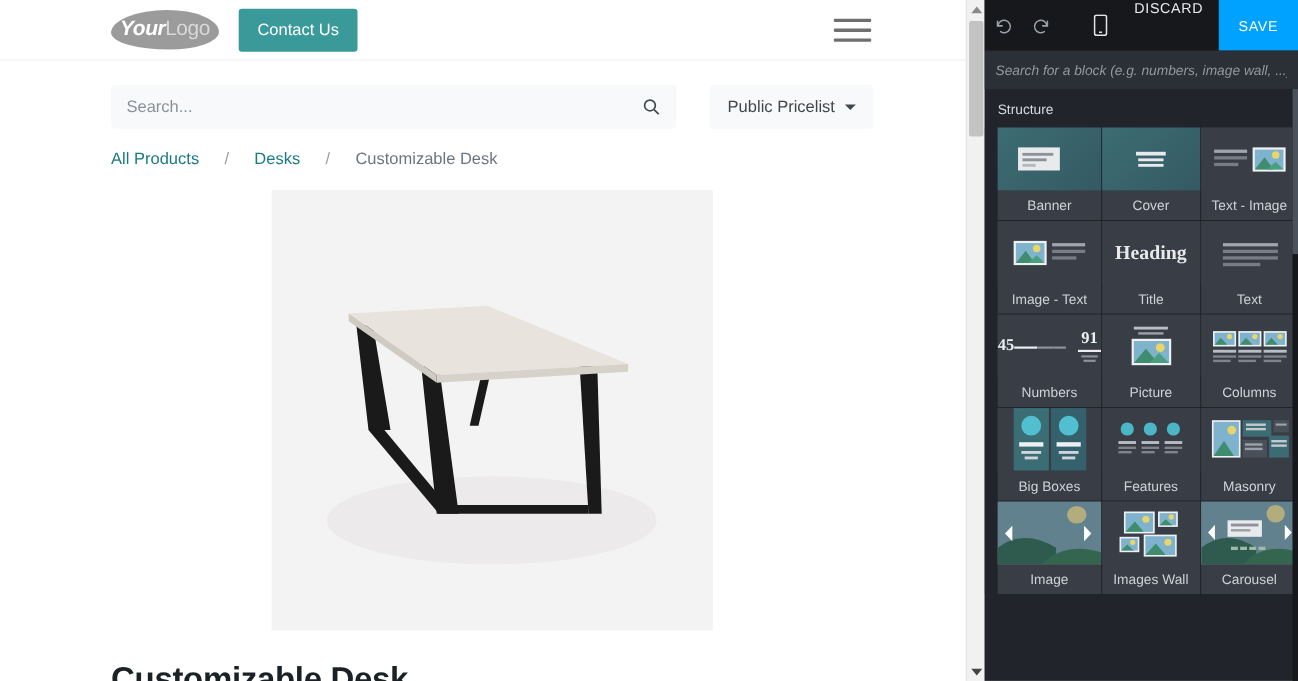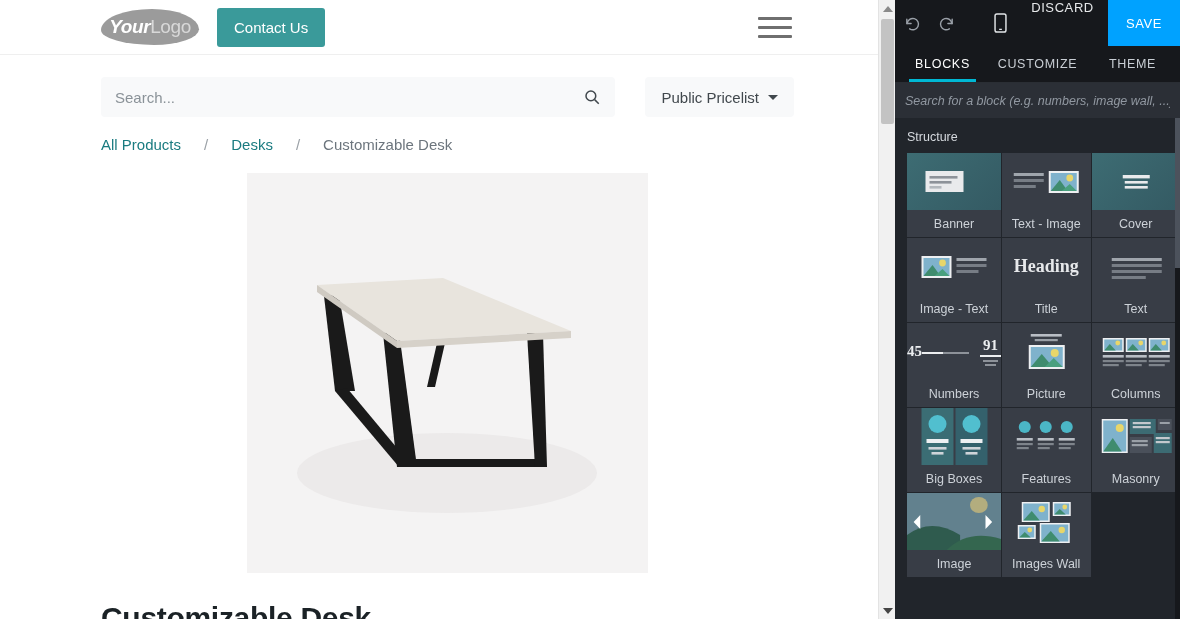--- a/index.html
+++ b/index.html
@@ -228,72 +228,67 @@
       <div class="ed-ico">
         <svg width="13" height="20" viewBox="0 0 14 22" fill="none" stroke="#e2e5e8" stroke-width="1.6">
           <rect x="1" y="1" width="12" height="20" rx="2"></rect>
             <line x1="5.5" y1="18" x2="8.5" y2="18" stroke-width="1.4"></line>
         </svg>
       </div>
       <div class="discard">DISCARD</div>
       <div class="save">SAVE</div>
     </div>
 
-    <div class="ed-tabs">
-      <div class="ed-tab active">BLOCKS</div>
-      <div class="ed-tab">CUSTOMIZE</div>
-      <div class="ed-tab">THEME</div>
-    </div>
 
     <div class="ed-search">
       <input type="text" placeholder="Search for a block (e.g. numbers, image wall, ...)" style="">
     </div>
 
     <div class="ed-scroll">
       <div class="ed-section-title">Structure</div>
 
       <div class="grid">
 
         <div class="tile">
           <div class="tile-thumb thumb-teal">
             <svg width="100%" height="100%" viewBox="0 0 85 57">
               <rect x="14" y="18" width="38" height="21" fill="#e9eaec"></rect>
               <rect x="18" y="23" width="28" height="2.6" fill="#8d9299"></rect>
               <rect x="18" y="28" width="22" height="2.6" fill="#8d9299"></rect>
               <rect x="18" y="33" width="12" height="2.6" fill="#b3b8bd"></rect>
             </svg>
           </div>
           <div class="tile-label">Banner</div>
+        </div>
+
+        <div class="tile">
+          <div class="tile-thumb thumb-teal">
+            <svg width="100%" height="100%" viewBox="0 0 85 57">
+              <rect x="29" y="22" width="27" height="3.4" fill="#e9eaec"></rect>
+              <rect x="31" y="28" width="23" height="2.6" fill="#e9eaec"></rect>
+              <rect x="31" y="33" width="23" height="2.6" fill="#e9eaec"></rect>
+            </svg>
+          </div>
+          <div class="tile-label">Cover</div>
         </div>
 
         <div class="tile">
           <div class="tile-thumb thumb-dark">
             <svg width="100%" height="100%" viewBox="0 0 85 57">
               <rect x="10" y="20" width="30" height="3" fill="#9fa5ac"></rect>
               <rect x="10" y="26" width="30" height="3" fill="#777d85"></rect>
               <rect x="10" y="32" width="22" height="3" fill="#777d85"></rect>
               <rect x="45" y="18" width="30" height="22" fill="#eef0f2"></rect>
               <rect x="47" y="20" width="26" height="18" fill="#7fb2cc"></rect>
               <circle cx="66" cy="25" r="3.4" fill="#e8d66a"></circle>
               <path d="M47 38 L56 27 L64 38 Z" fill="#3f8c6e"></path>
               <path d="M58 38 L66 31 L73 38 Z" fill="#49a07e"></path>
             </svg>
           </div>
           <div class="tile-label">Text - Image</div>
-        </div>
-
-        <div class="tile">
-          <div class="tile-thumb thumb-teal">
-            <svg width="100%" height="100%" viewBox="0 0 85 57">
-              <rect x="29" y="22" width="27" height="3.4" fill="#e9eaec"></rect>
-              <rect x="31" y="28" width="23" height="2.6" fill="#e9eaec"></rect>
-              <rect x="31" y="33" width="23" height="2.6" fill="#e9eaec"></rect>
-            </svg>
-          </div>
-          <div class="tile-label">Cover</div>
         </div>
 
         <div class="tile">
           <div class="tile-thumb thumb-dark">
             <svg width="100%" height="100%" viewBox="0 0 85 57">
               <rect x="10" y="18" width="30" height="22" fill="#eef0f2"></rect>
               <rect x="12" y="20" width="26" height="18" fill="#7fb2cc"></rect>
               <circle cx="31" cy="25" r="3.4" fill="#e8d66a"></circle>
               <path d="M12 38 L21 27 L29 38 Z" fill="#3f8c6e"></path>
               <path d="M23 38 L31 31 L38 38 Z" fill="#49a07e"></path>
@@ -484,20 +479,40 @@
               <path d="M15.5 44.5 L21 39 L27 44.5 Z" fill="#3f8c6e"></path>
               <rect x="36" y="30" width="30" height="20" fill="#eef0f2"></rect>
               <rect x="37.5" y="31.5" width="27" height="17" fill="#7fb2cc"></rect>
               <circle cx="58" cy="37" r="3.2" fill="#e8d66a"></circle>
               <path d="M37.5 48.5 L47 38 L56 48.5 Z" fill="#3f8c6e"></path>
             </svg>
           </div>
           <div class="tile-label">Images Wall</div>
         </div>
 
+        <div class="tile">
+          <div class="tile-thumb thumb-photo">
+            <svg width="100%" height="100%" viewBox="0 0 85 57" preserveAspectRatio="none">
+              <rect x="0" y="0" width="85" height="57" fill="#62818e"></rect>
+              <circle cx="65" cy="11" r="8" fill="#b3ad7e"></circle>
+              <path d="M0 57 L0 42 Q22 24 48 42 L48 57 Z" fill="#2f5b4e"></path>
+              <path d="M36 57 Q55 36 85 46 L85 57 Z" fill="#34664f"></path>
+              <rect x="23" y="17" width="30" height="15" fill="#e9eaec"></rect>
+              <rect x="26" y="20" width="24" height="2.6" fill="#8d9299"></rect>
+              <rect x="26" y="25" width="17" height="2.2" fill="#9aa0a7"></rect>
+              <path d="M12 21 L6 28 L12 35 Z" fill="#ffffff"></path>
+              <path d="M73 21 L79 28 L73 35 Z" fill="#ffffff"></path>
+              <rect x="26" y="41" width="6" height="3" fill="#9fb9ab"></rect>
+              <rect x="34" y="41" width="6" height="3" fill="#9fb9ab"></rect>
+              <rect x="42" y="41" width="6" height="3" fill="#9fb9ab"></rect>
+              <rect x="50" y="41" width="6" height="3" fill="#9fb9ab"></rect>
+            </svg>
+          </div>
+          <div class="tile-label">Carousel</div>
+        </div>
 
       </div>
 
       <div class="inner-scroll">
         <div class="inner-thumb"></div>
       </div>
     </div>
   </div>
 </div>
 

